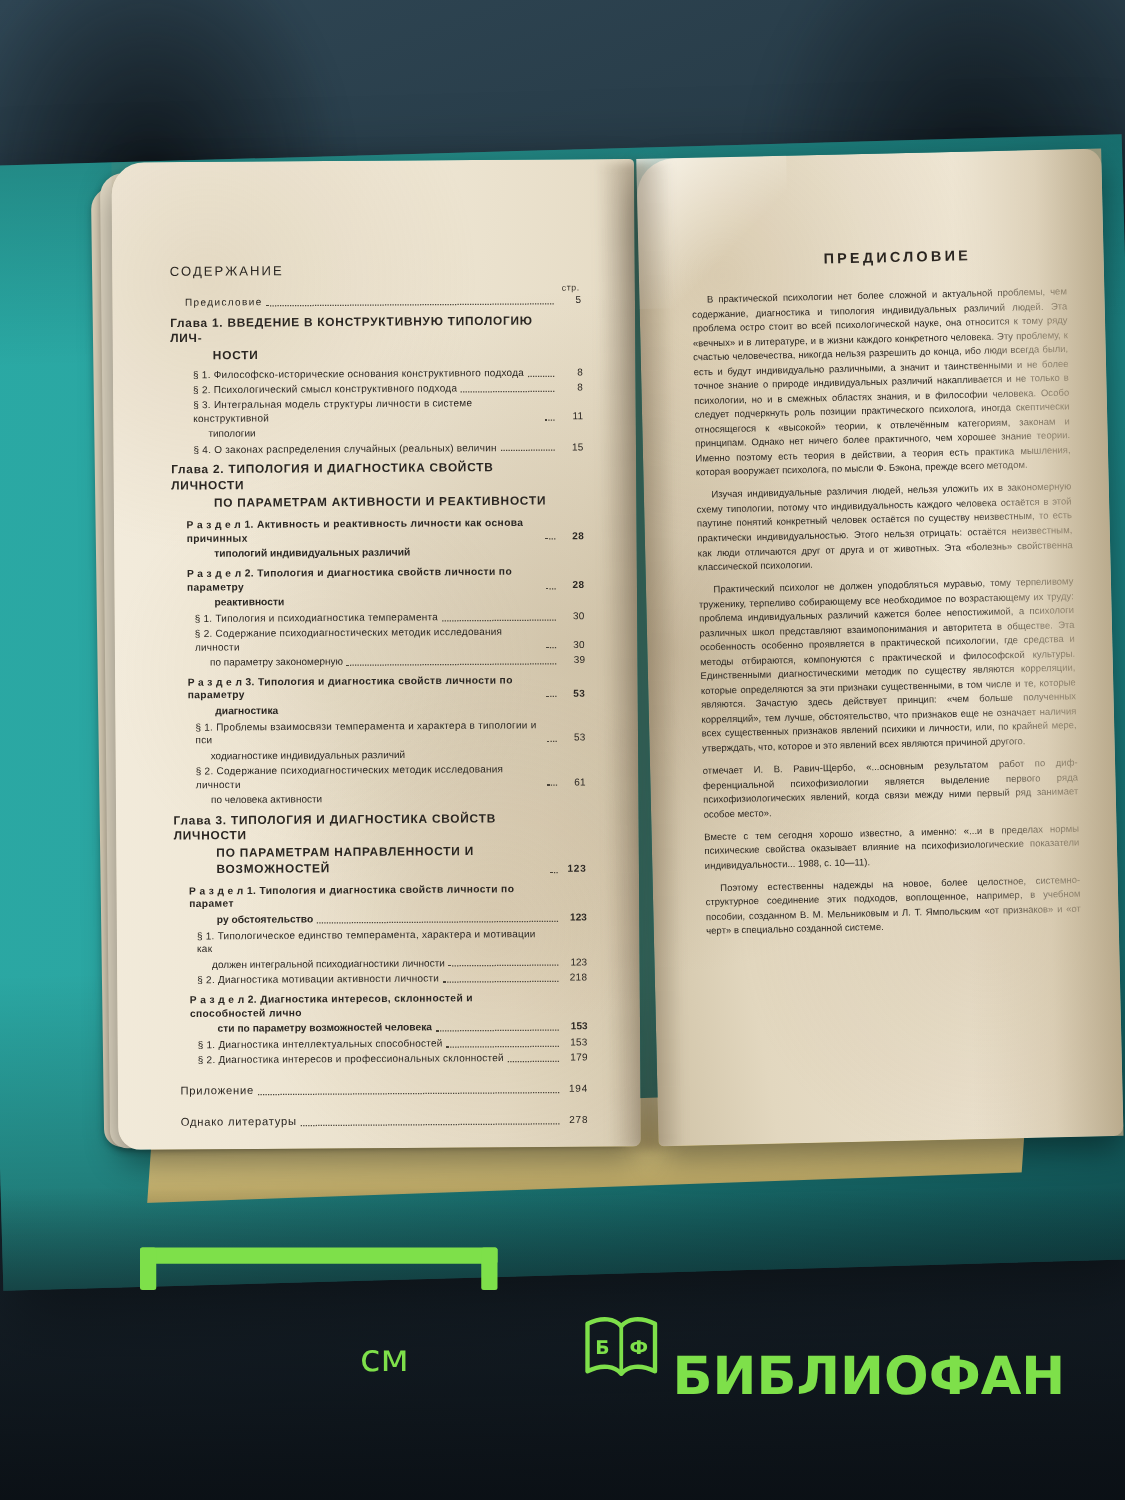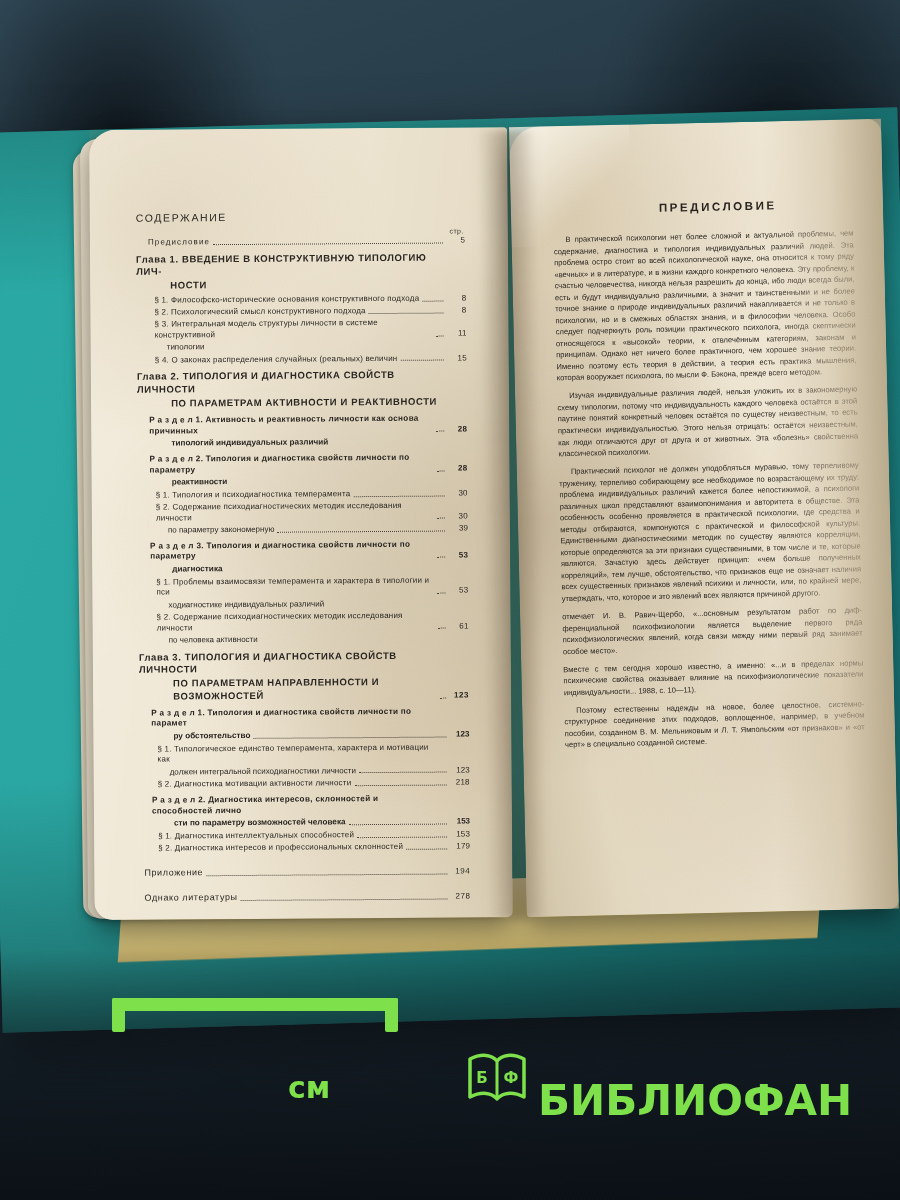--- a/index.html
+++ b/index.html
@@ -284,21 +284,21 @@
     color: #7ee04a;
     letter-spacing: -2px;
     line-height: 1;
     font-family: "DejaVu Sans", sans-serif;
   }
   .ruler-unit {
     position: absolute;
     left: 176px;
     top: 72px;
     font-size: 30px;
-    font-weight: bold;
+    font-weight: normal;
     color: #7ee04a;
     font-family: "DejaVu Sans", sans-serif;
   }
 
   .logo {
     position: absolute;
     left: 466px;
     top: 1028px;
     display: flex;
     align-items: center;

